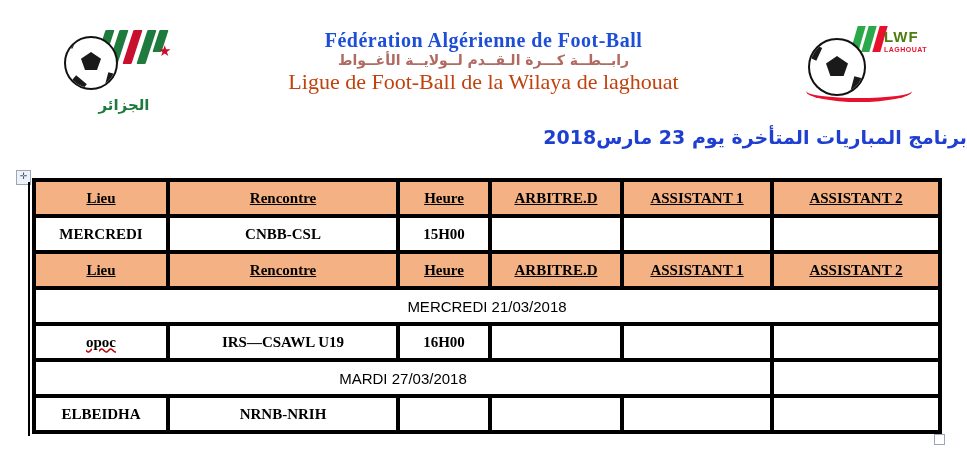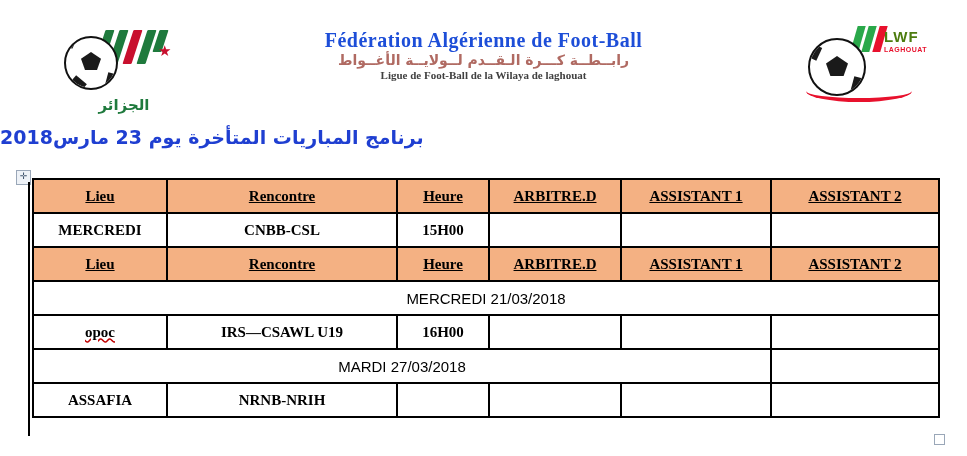--- a/index.html
+++ b/index.html
@@ -61,23 +61,23 @@
   }
   .ar2 {
     font-family: "DejaVu Sans", sans-serif;
     direction: rtl;
     font-size: 14px;
     font-weight: bold;
     color: #b06a62;
     letter-spacing: 1px;
   }
   .fr2 {
-    font-size: 11px;
-    font-weight: bold;
-    color: #404040;
+    font-size: 22px;
+    font-weight: normal;
+    color: #c2410c;
   }
 
   
   .ball {
     position: absolute;
     border-radius: 50%;
     background: #ffffff;
     border: 2px solid #111;
     overflow: hidden;
   }
@@ -179,21 +179,21 @@
     left: 4px;
     top: 58px;
     width: 106px;
     height: 18px;
     border-bottom: 4px solid #e8112d;
     border-radius: 0 0 60% 60%;
   }
 
   
   .doc-title {
-    text-align: left;
+    text-align: right;
     font-family: "DejaVu Sans", sans-serif;
     direction: rtl;
     font-size: 19px;
     font-weight: bold;
     color: #1f3fd1;
     margin-top: 6px;
   }
 
   
   .table-wrap {
@@ -201,21 +201,21 @@
     left: 32px;
     top: 178px;
     width: 906px;
   }
   table.sched {
     border-collapse: collapse;
     width: 906px;
     table-layout: fixed;
   }
   table.sched td {
-    border: 2px solid #000000;
+    border: 4px solid #000000;
     height: 28px;
     text-align: center;
     vertical-align: middle;
     font-size: 15px;
     color: #000;
     padding: 2px 21px;
   }
   .c-lieu { width: 134px; }
   .c-renc { width: 230px; }
   .c-heure { width: 92px; }
@@ -376,21 +376,21 @@
         <td></td>
       </tr>
 
       <tr class="dayrow">
         <td colspan="5">MARDI 27/03/2018</td>
         <td></td>
       </tr>
 
 
       <tr>
-        <td class="b">ASSAFIA</td>
+        <td class="b">ELBEIDHA</td>
         <td class="b">NRNB-NRIH</td>
         <td class="b"></td>
         <td></td>
         <td></td>
         <td></td>
       </tr>
 
     </tbody>
   </table>
 </div>

